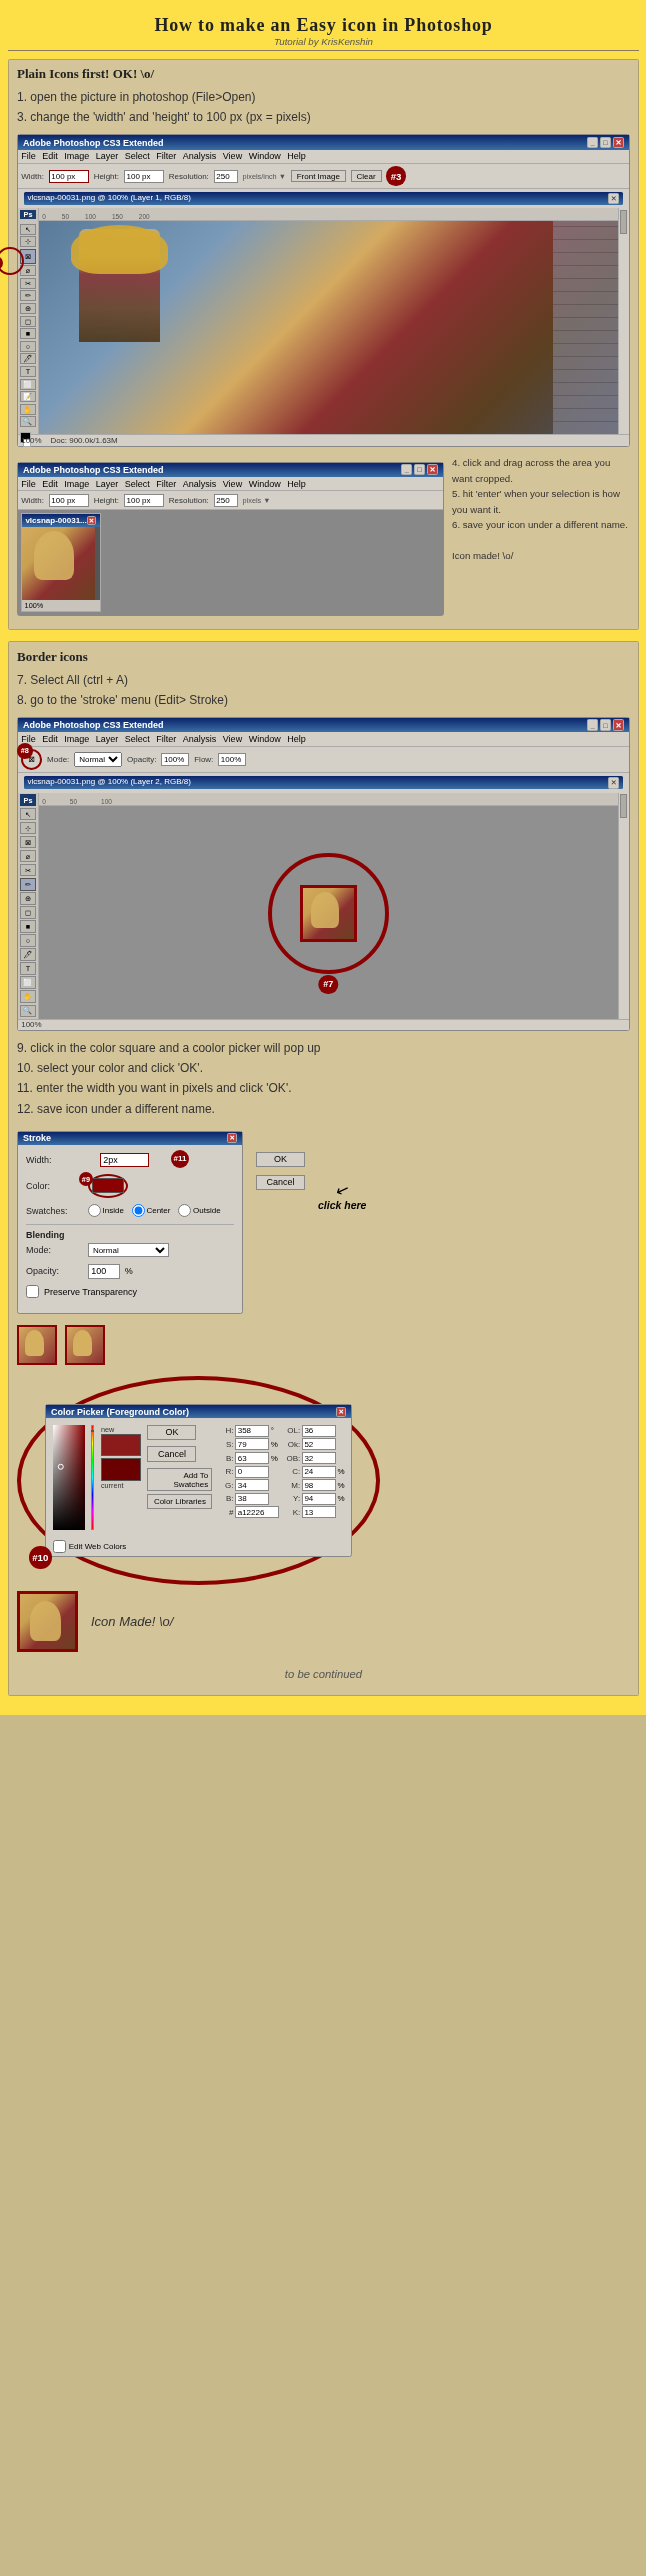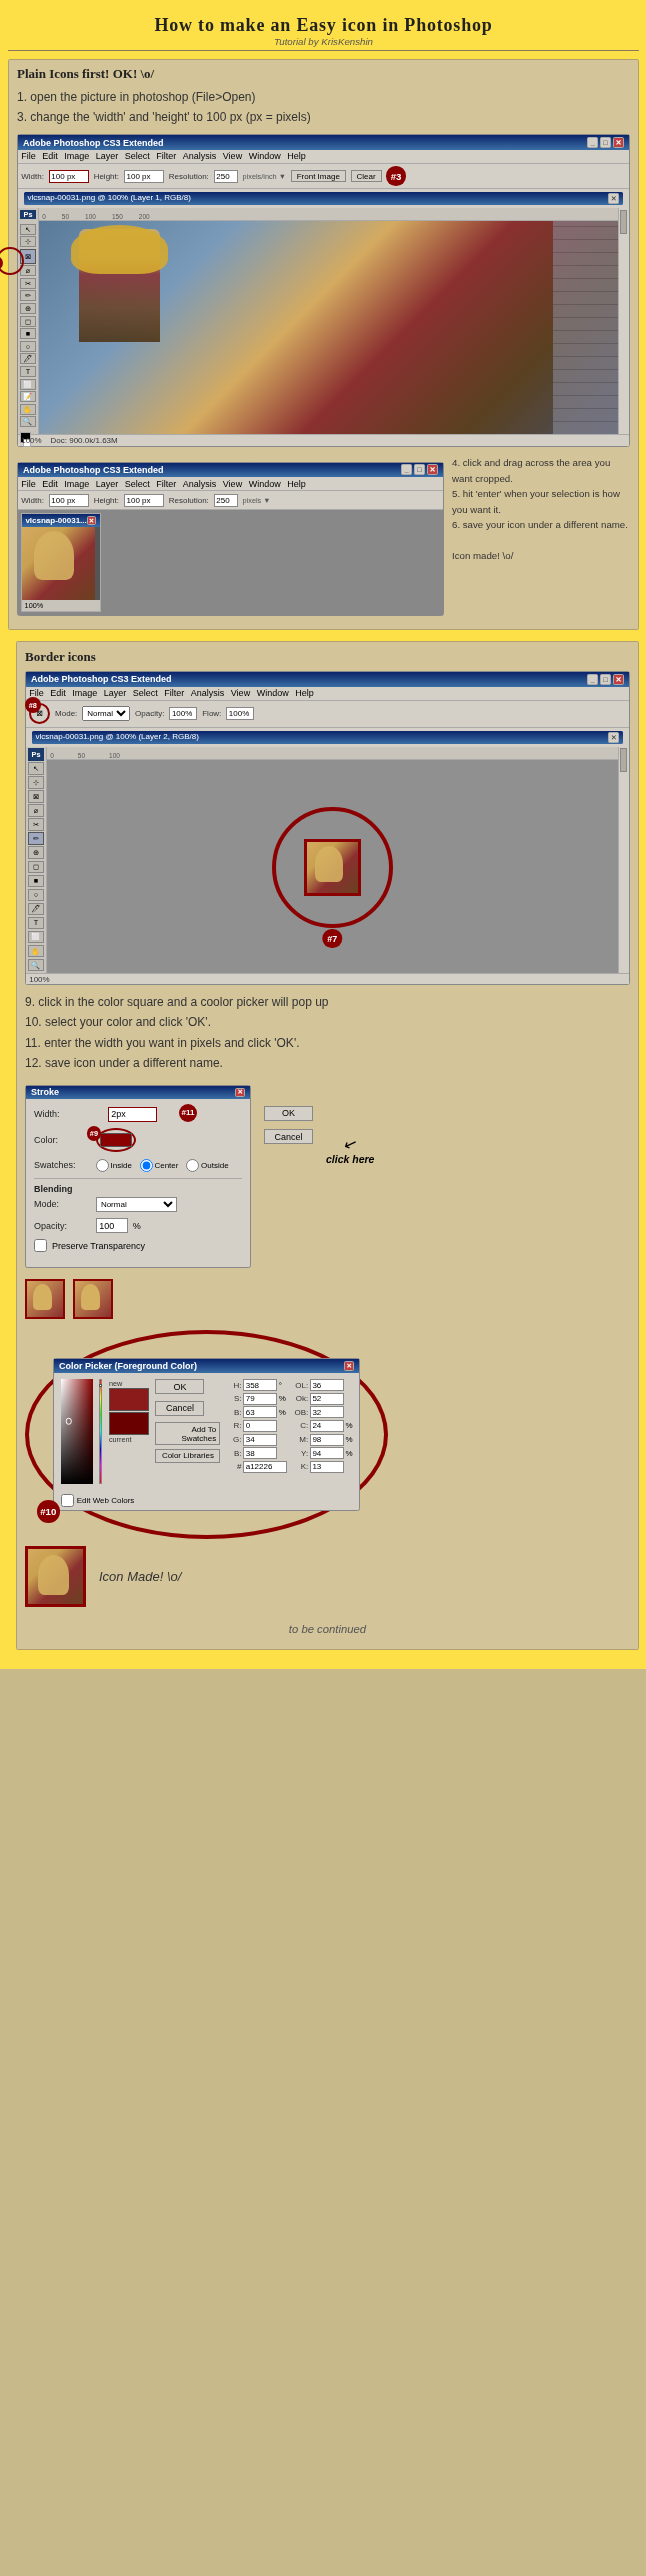--- a/index.html
+++ b/index.html
@@ -193,21 +193,20 @@
       line-height: 1.6;
     }
 
     
     .border-section {
       background: #d4c49a;
       border: 0.8px solid #b0a070;
       border-radius: 1.6px;
       margin-bottom: 11.3px;
       padding: 6.5px 8px;
-      margin-left: 8px;
     }
 
     
     .dialog-box {
       background: #d4d0c8;
       border: 1.6px solid #888;
       border-radius: 2.4px;
       padding: 0;
       font-size: 9px;
       width: 226px;
@@ -561,20 +560,24 @@
         <p>5. hit 'enter' when your selection is how you want it.</p>
         <p>6. save your icon under a different name.</p>
         <br>
         <p>Icon made! \o/</p>
       </div>
     </div>
   </div>
 
   <div class="border-section">
     <div class="section-title">Border icons</div>
+    <ul class="instruction-list">
+      <li>7. Select All (ctrl + A)</li>
+      <li>8. go to the 'stroke' menu (Edit&gt; Stroke)</li>
+    </ul>
 
     <div class="ps-window">
       <div class="ps-titlebar">
         <span>Adobe Photoshop CS3 Extended</span>
         <div class="ps-titlebar-btns">
           <span class="ps-titlebar-btn">_</span>
           <span class="ps-titlebar-btn">□</span>
           <span class="ps-titlebar-btn" style="background:#c04040;color:white;">✕</span>
         </div>
       </div>

